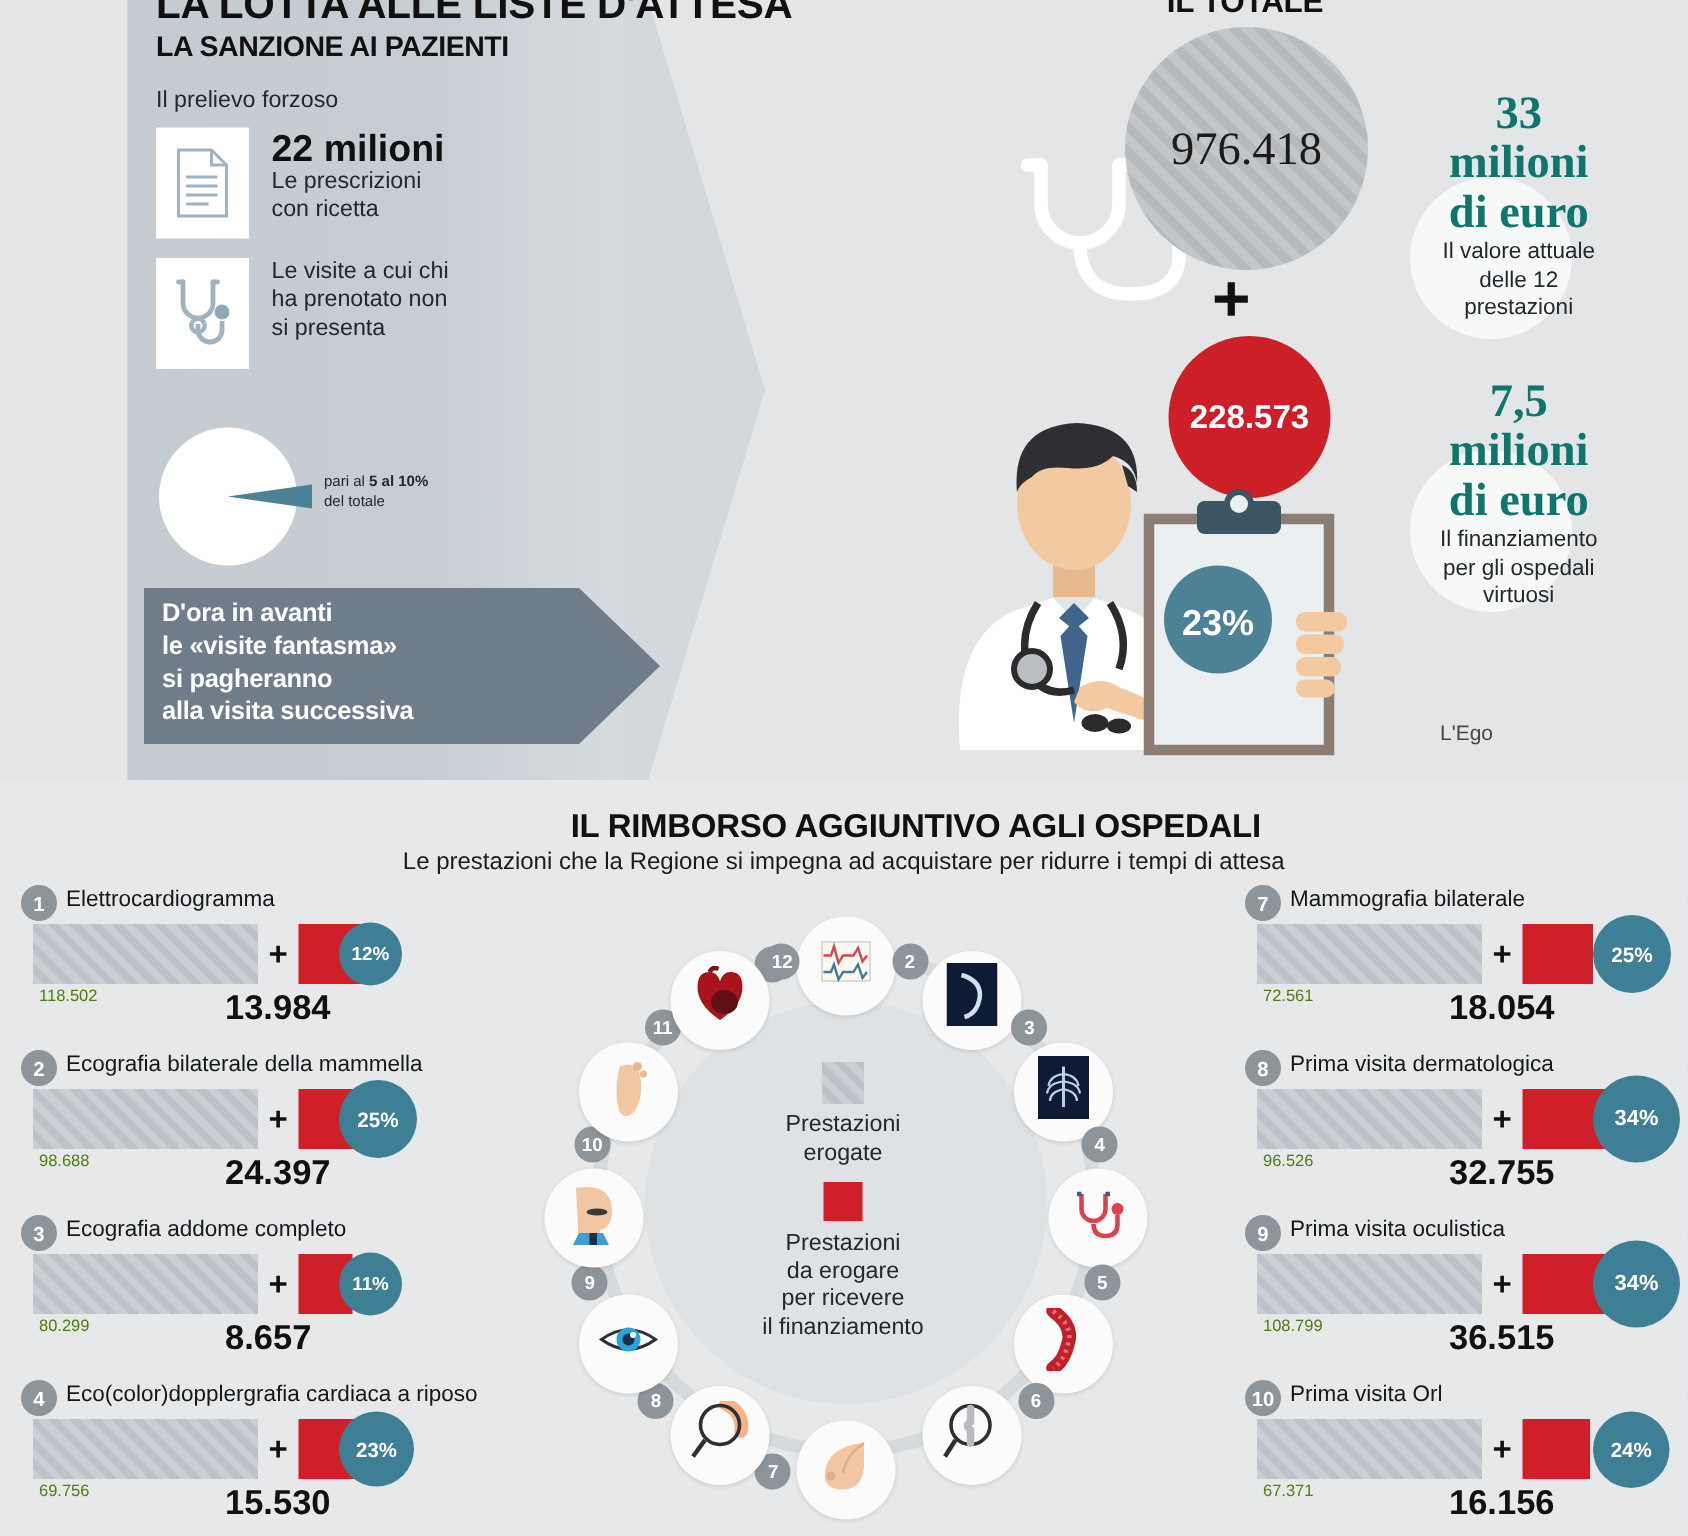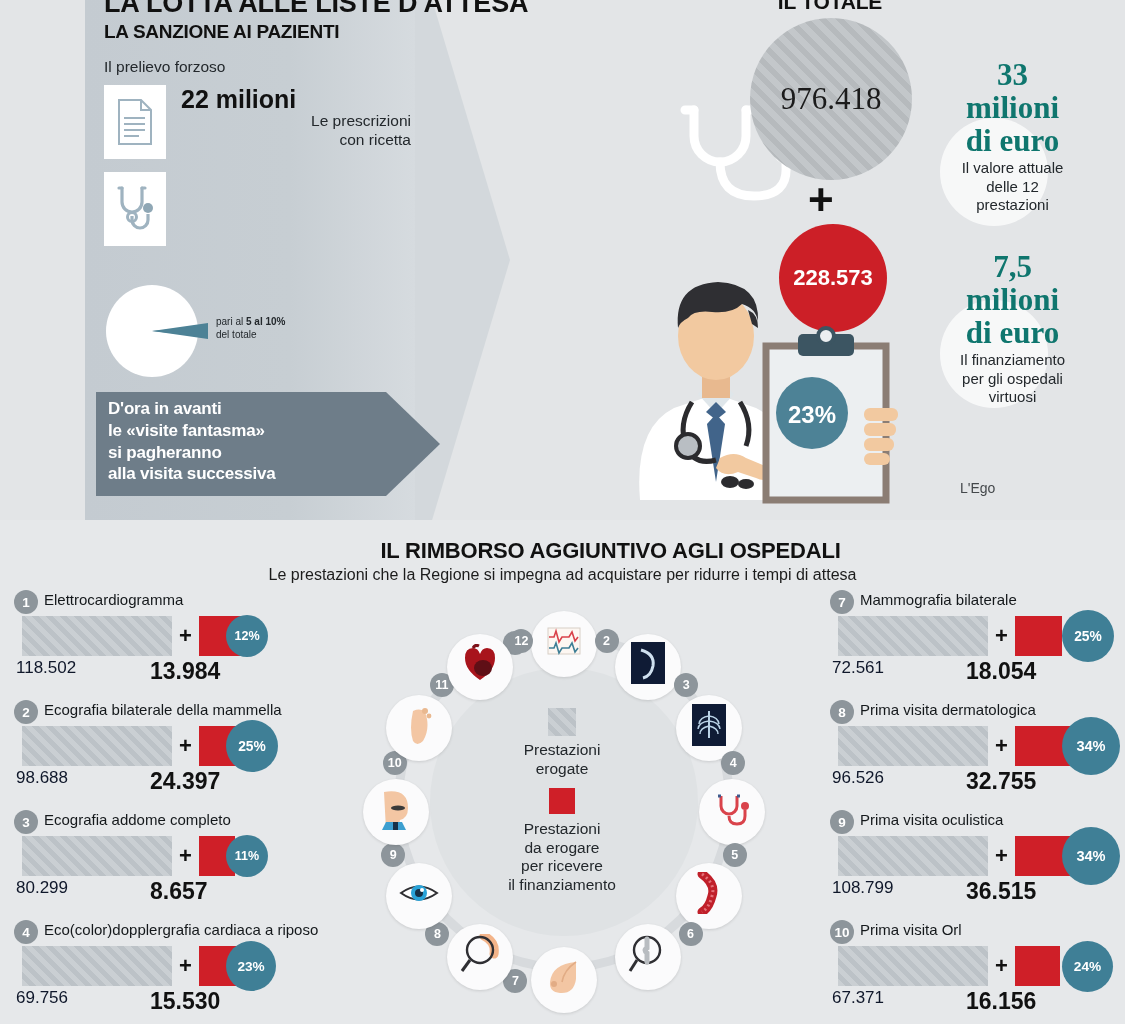--- a/index.html
+++ b/index.html
@@ -31,21 +31,21 @@
     font-size:19px;font-weight:bold;letter-spacing:-.3px;color:#111;
   }
   #kicker{position:absolute;left:104px;top:58px;font-size:15.5px;color:#23282c;}
   .icon-box{
     position:absolute;width:62px;height:74px;background:#fff;
     display:flex;align-items:center;justify-content:center;
   }
   #doc-icon-box{left:104px;top:85px;}
   #steth-icon-box{left:104px;top:172px;}
   .stat-big{font-size:25px;font-weight:bold;line-height:1.04;color:#111;}
-  .stat-small{font-size:15.5px;line-height:1.22;color:#23282c;text-align:right;}
+  .stat-small{font-size:15.5px;line-height:1.22;color:#23282c;}
   #stat1{position:absolute;left:181px;top:86px;width:230px;}
   #stat2{position:absolute;left:181px;top:172px;width:230px;}
   #pie-wrap{position:absolute;left:104px;top:283px;width:106px;height:96px;}
   #pie-note{position:absolute;left:216px;top:316px;width:190px;font-size:10px;line-height:1.25;color:#23282c;}
   #pie-note b{font-weight:bold;}
   #banner{
     position:absolute;left:96px;top:392px;width:290px;height:104px;
     background:#6e7d89;
   }
   #banner-arrow{
@@ -115,21 +115,21 @@
     height:40px;width:150px;
     background:repeating-linear-gradient(45deg,#cacfd3 0 5px,#bcc2c7 5px 10px);
   }
   .plus{margin:0 7px;font-size:22px;font-weight:bold;color:#111;}
   .bar-red{height:40px;background:#cf1f28;}
   .pct{
     position:absolute;border-radius:50%;background:#3f7f96;color:#fff;
     display:flex;align-items:center;justify-content:center;
     font-weight:bold;
   }
-  .val-gray{position:absolute;left:2px;top:68px;font-size:17px;color:#0f172a;}
+  .val-gray{position:absolute;left:12px;top:68px;font-size:11px;color:#4d7c0f;}
   .val-red{position:absolute;top:68px;font-size:23px;font-weight:bold;color:#111;}
   
   #donut{position:absolute;left:352px;top:600px;width:424px;height:424px;}
   #donut-ring{
     position:absolute;left:42px;top:32px;width:340px;height:340px;border-radius:50%;
     border:9px solid #d7dadd;box-sizing:border-box;
   }
   #donut-core{
     position:absolute;left:78px;top:68px;width:268px;height:268px;border-radius:50%;
     background:#dfe2e4;
@@ -189,20 +189,23 @@
     <svg width="42" height="50" viewBox="0 0 42 50">
       <path d="M8 4 v14 a10 10 0 0 0 20 0 v-14" fill="none" stroke="#9fb3c0" stroke-width="3.2" stroke-linecap="round"></path>
       <path d="M18 32 v4 a8 8 0 0 0 16 0 v-6" fill="none" stroke="#9fb3c0" stroke-width="3.2"></path>
       <path d="M18 30 a0 0 0 0 0 0 0" fill="none"></path>
       <circle cx="34" cy="24" r="5" fill="#8fa7b5"></circle>
       <path d="M8 4 h-3 M28 4 h3" stroke="#9fb3c0" stroke-width="3.2" stroke-linecap="round"></path>
       <circle cx="18" cy="33" r="4.5" fill="none" stroke="#9fb3c0" stroke-width="3"></circle>
     </svg>
   </div>
   <div id="stat2">
+    <div class="stat-small" style="white-space:pre-line">Le visite a cui chi
+ha prenotato non
+si presenta</div>
   </div>
 
   <div id="pie-wrap">
     <svg width="106" height="96" viewBox="0 0 106 96">
       <circle cx="48" cy="48" r="46" fill="#ffffff"></circle>
       <path d="M48 48 L104 40 L104 56 Z" fill="#4d8296"></path>
       <path d="M48 48 L94 44 L94 53 Z" fill="#4d8296"></path>
     </svg>
   </div>
   <div id="pie-note">

